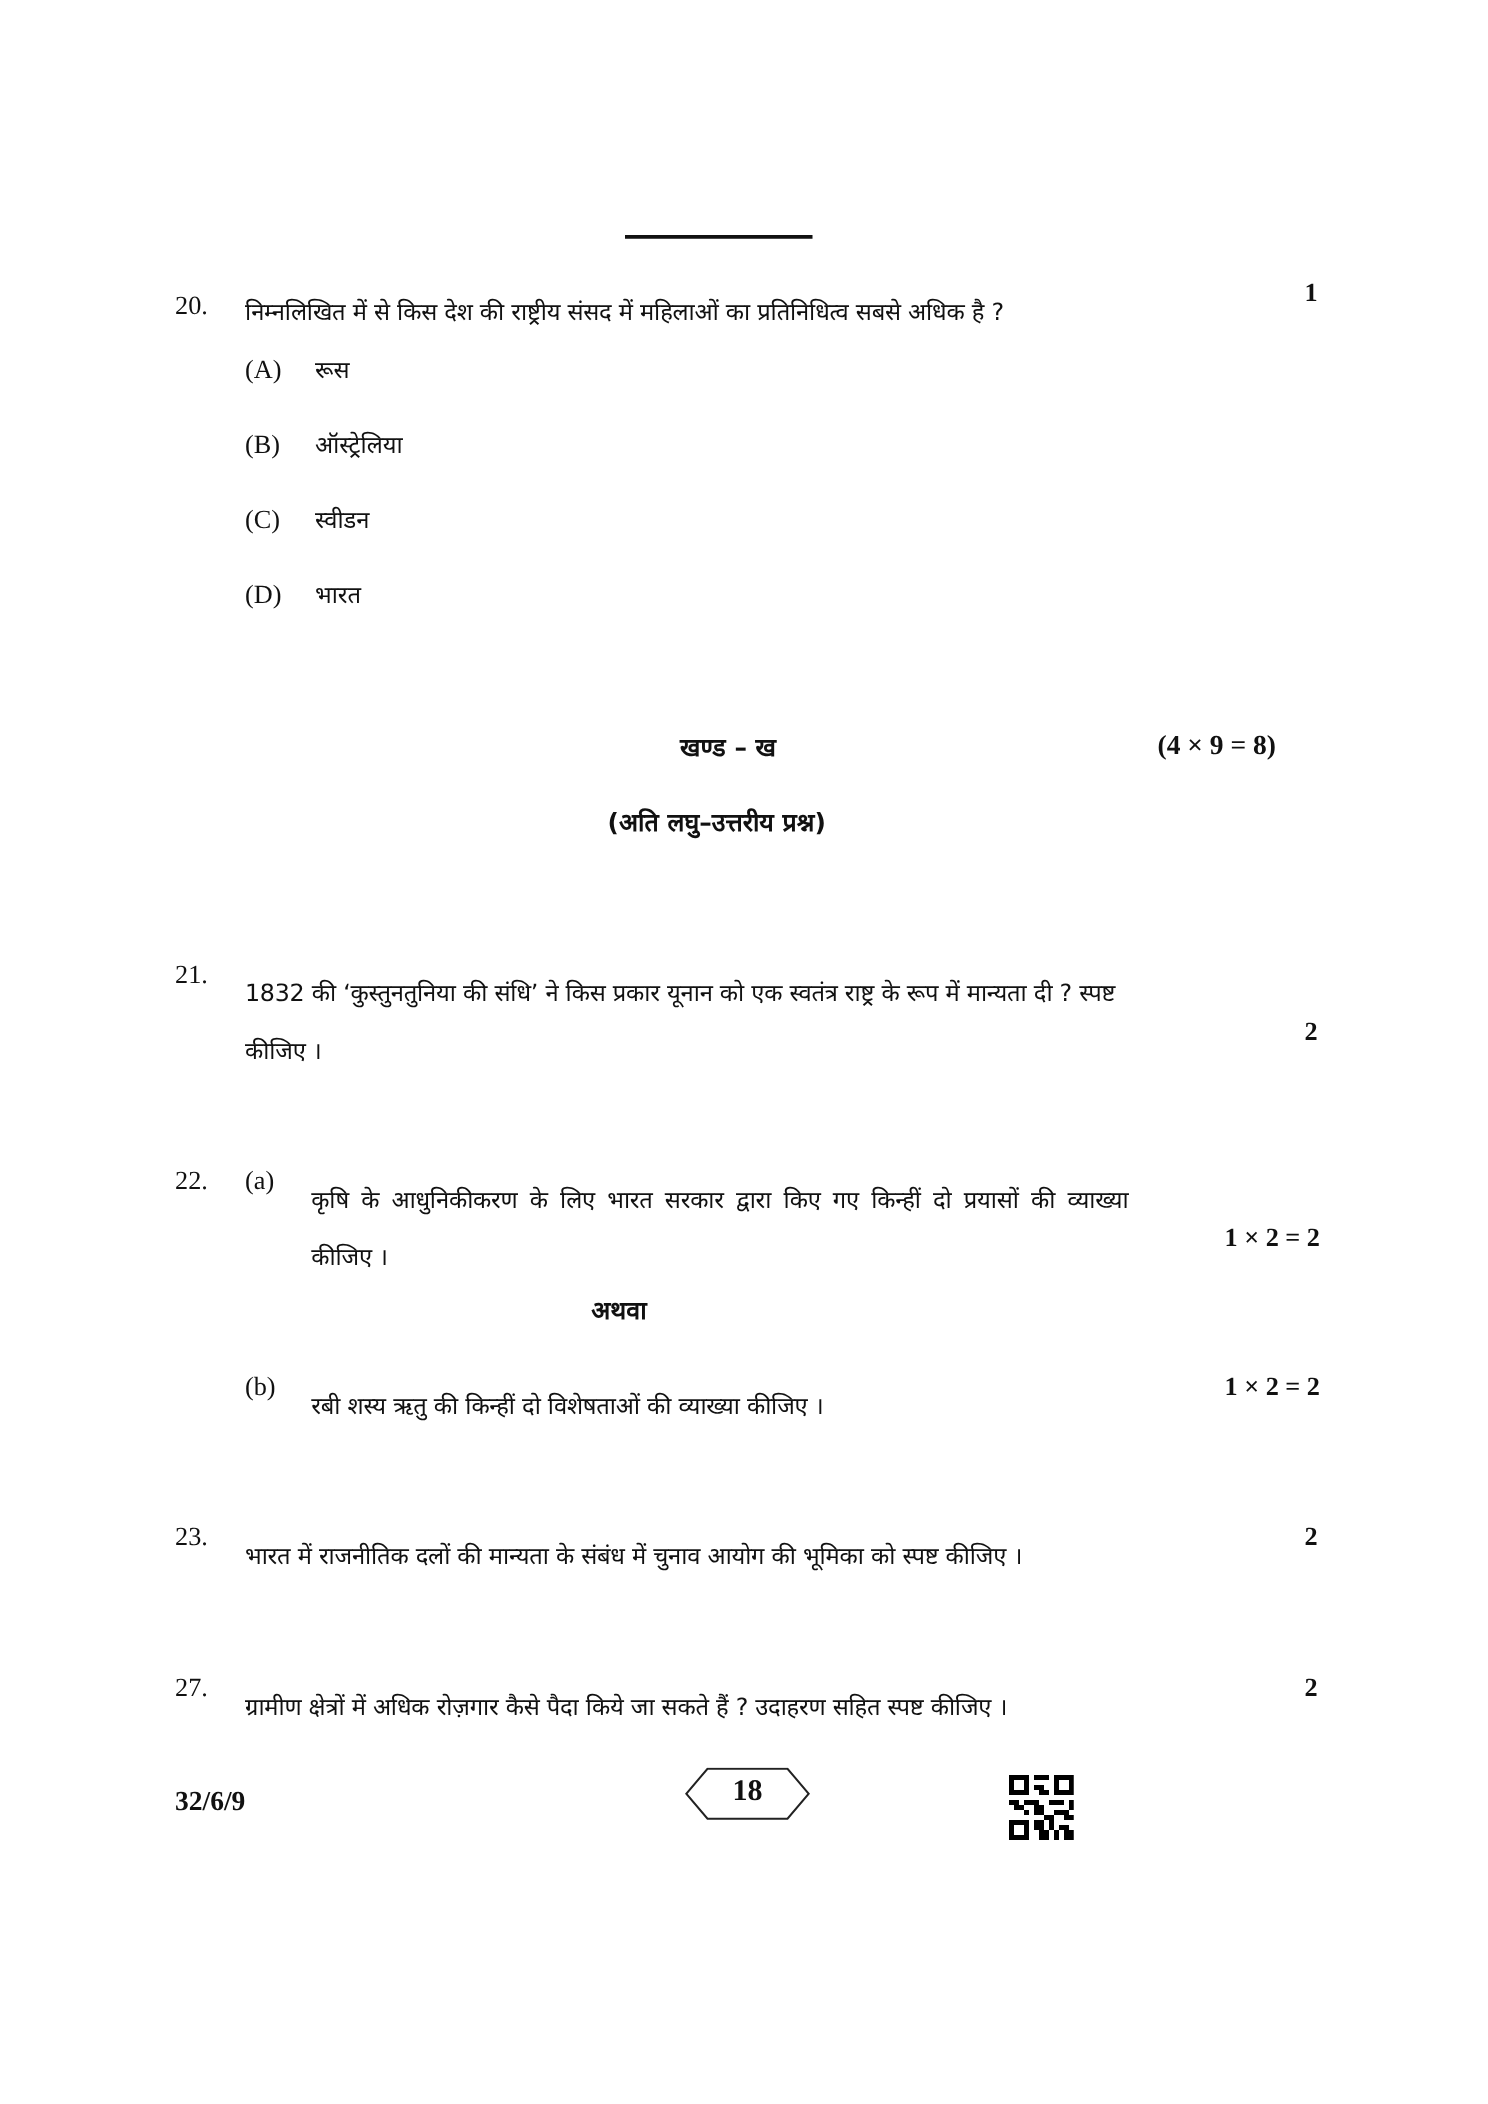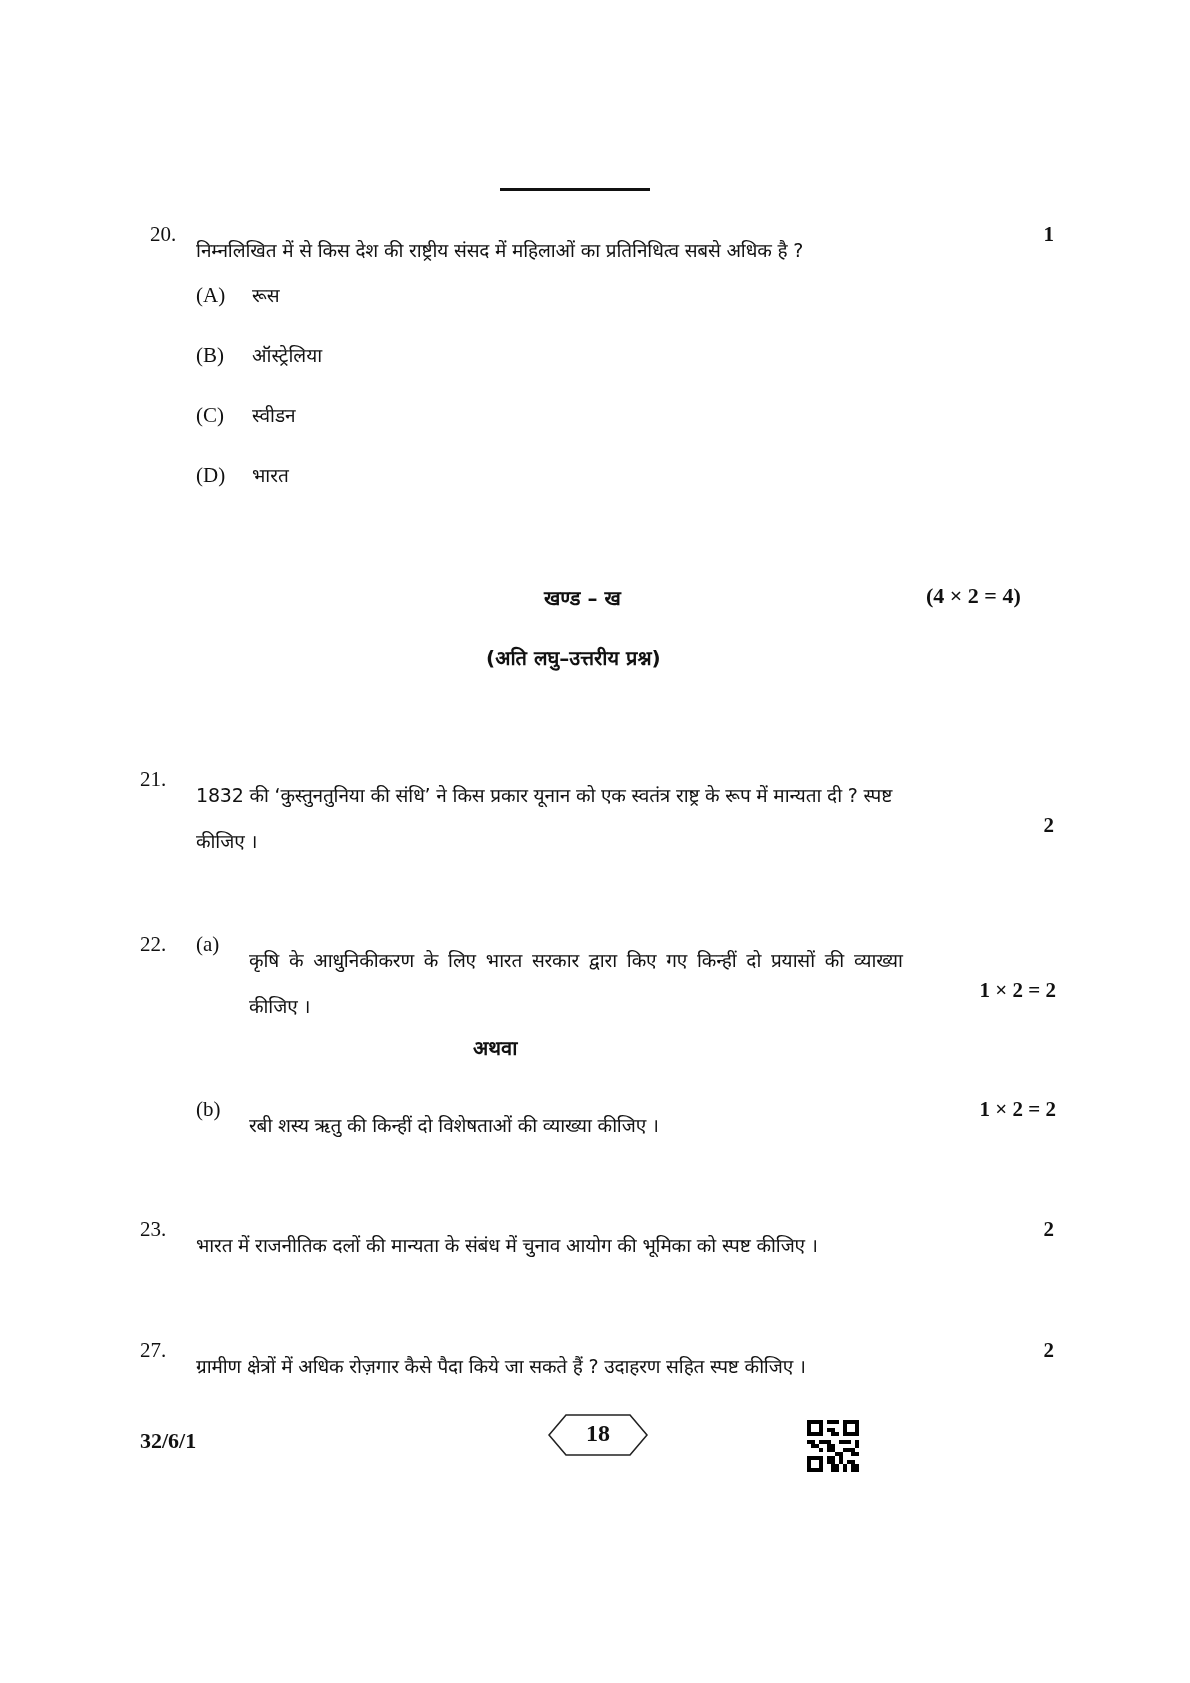--- a/index.html
+++ b/index.html
@@ -70,21 +70,21 @@
       font-size: 24px; font-weight: bold;
     }
     .qr { left: 807px; top: 1420px; width: 52px; height: 52px; }
   </style>
 </head>
 <body>
 
 <div class="abs top-rule"></div>
 
 <div>
-  <span class="abs qnum" style="left:140px; top:222px;margin-left:10px;">20.</span>
+  <span class="abs qnum" style="left:140px; top:232px;">20.</span>
   <span class="abs qtext" style="left:196px; top:219px;">निम्नलिखित में से किस देश की राष्ट्रीय संसद में महिलाओं का प्रतिनिधित्व सबसे अधिक है ?</span>
   <span class="abs marks" style="top:222px;">1</span>
 
   <div>
     <span class="abs opt-label" style="left:196px; top:283px;">(A)</span>
     <span class="abs opt-text" style="left:252px; top:282px;">रूस</span>
   </div>
   <div>
     <span class="abs opt-label" style="left:196px; top:343px;">(B)</span>
     <span class="abs opt-text" style="left:252px; top:342px;">ऑस्ट्रेलिया</span>
@@ -94,21 +94,21 @@
     <span class="abs opt-text" style="left:252px; top:402px;">स्वीडन</span>
   </div>
   <div>
     <span class="abs opt-label" style="left:196px; top:463px;">(D)</span>
     <span class="abs opt-text" style="left:252px; top:462px;">भारत</span>
   </div>
 </div>
 
 <div>
   <span class="abs section-title" style="left:544px; top:584px;">खण्ड – ख</span>
-  <span class="abs section-marks" style="left:926px; top:583px;">(4 × 2 = 4)</span>
+  <span class="abs section-marks" style="left:926px; top:583px;">(4 × 9 = 8)</span>
   <span class="abs section-title" style="left:486px; top:644px;">(अति लघु–उत्तरीय प्रश्न)</span>
 </div>
 
 <div>
   <span class="abs qnum" style="left:140px; top:767px;text-align:center;">21.</span>
   <span class="abs qtext" style="left:196px; top:764px;">1832 की ‘कुस्तुनतुनिया की संधि’ ने किस प्रकार यूनान को एक स्वतंत्र राष्ट्र के रूप में मान्यता दी ? स्पष्ट</span>
   <span class="abs qtext" style="left:196px; top:810px;">कीजिए ।</span>
   <span class="abs marks" style="top:813px;">2</span>
 </div>
 
@@ -132,21 +132,21 @@
   <span class="abs marks" style="top:1217px;">2</span>
 </div>
 
 <div>
   <span class="abs qnum" style="left:140px; top:1338px;">27.</span>
   <span class="abs qtext" style="left:196px; top:1335px;">ग्रामीण क्षेत्रों में अधिक रोज़गार कैसे पैदा किये जा सकते हैं ? उदाहरण सहित स्पष्ट कीजिए ।</span>
   <span class="abs marks" style="top:1338px;">2</span>
 </div>
 
 <div>
-  <span class="abs footer-code" style="left:140px; top:1428px;">32/6/1</span>
+  <span class="abs footer-code" style="left:140px; top:1428px;">32/6/9</span>
 
   <div class="abs page-hex">
     <svg width="100" height="42" viewBox="0 0 100 42">
       <polygon points="18,1 82,1 99,21 82,41 18,41 1,21" fill="none" stroke="#222" stroke-width="1.6"></polygon>
     </svg>
     <span>18</span>
   </div>
 
   <svg class="abs qr" viewBox="0 0 13 13" shape-rendering="crispEdges">
     <rect width="13" height="13" fill="#fff"></rect>

